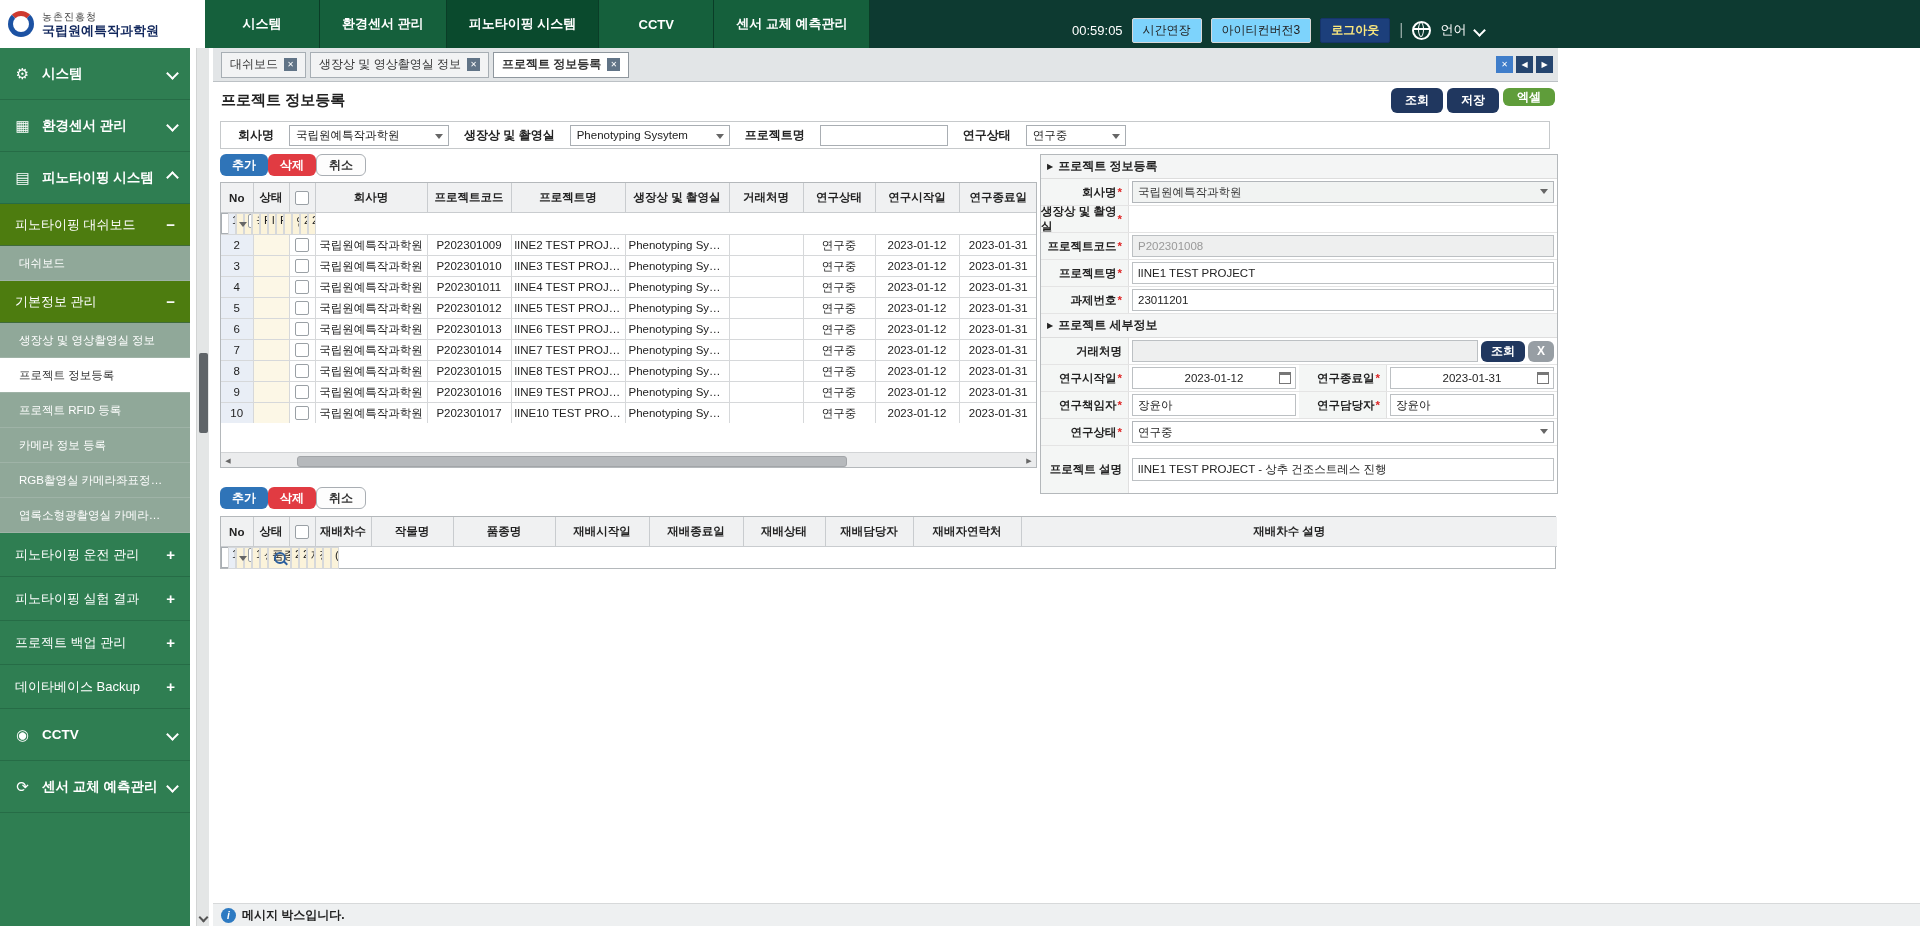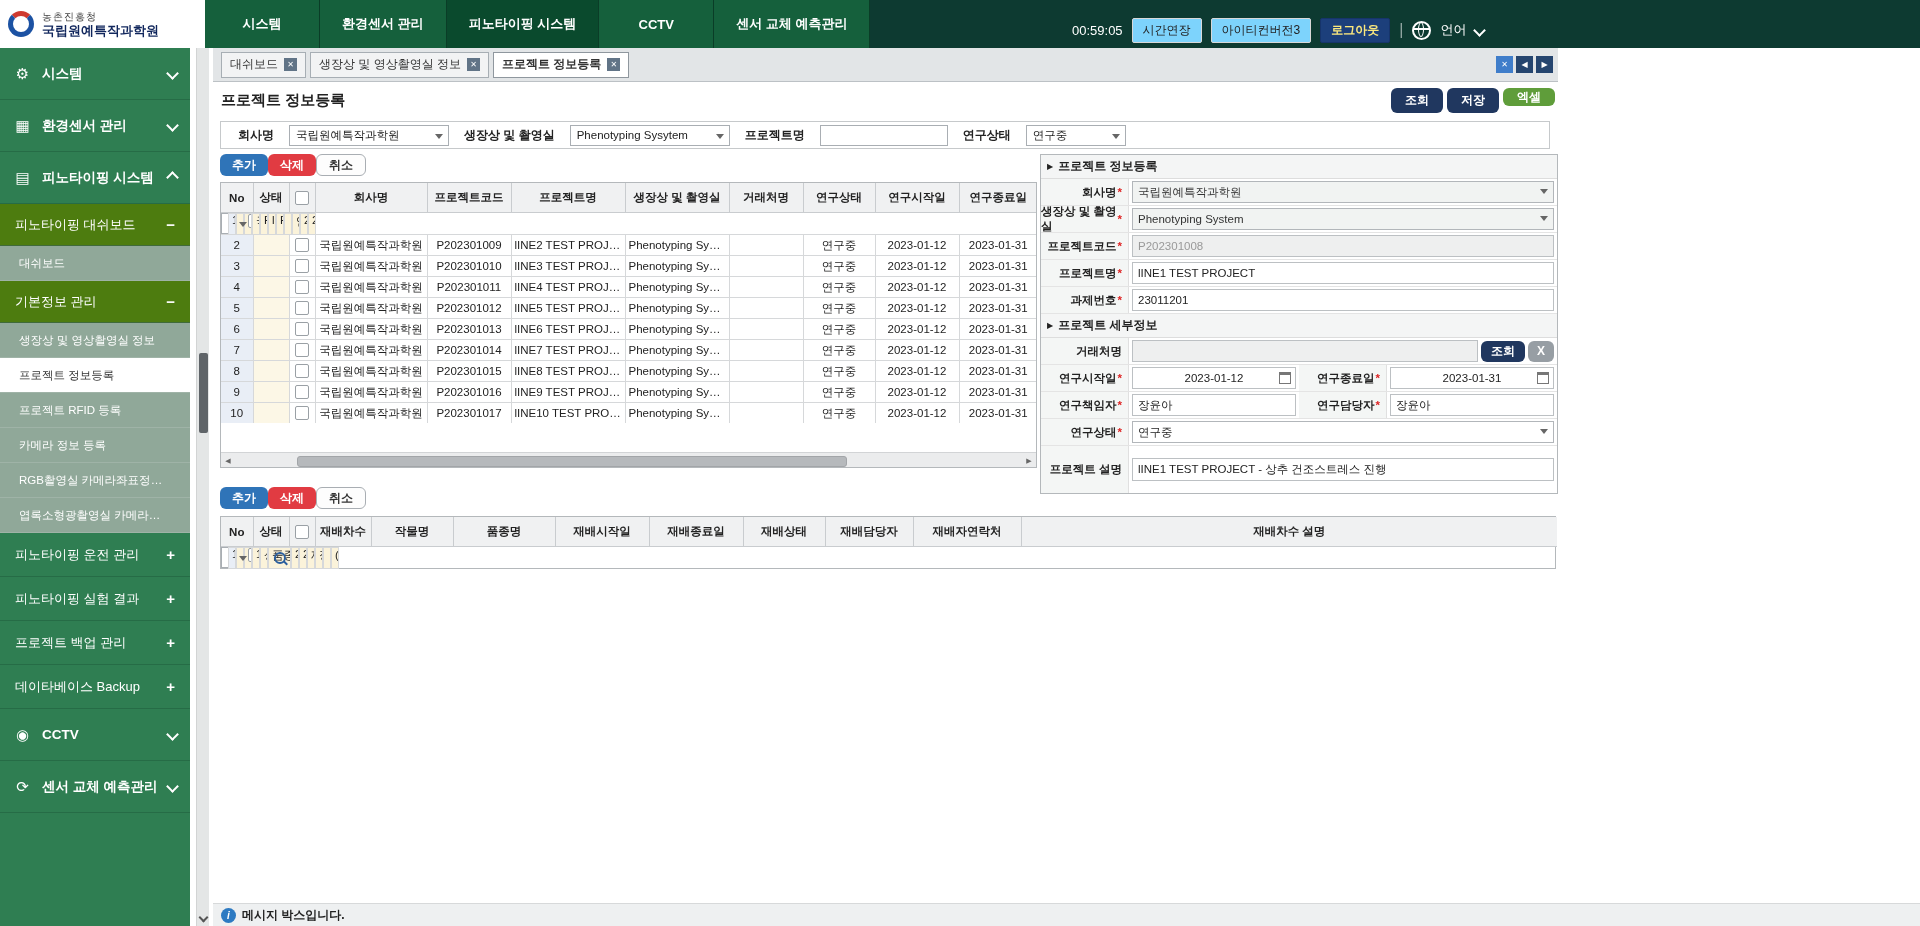--- a/index.html
+++ b/index.html
@@ -483,25 +483,20 @@
         <div class="sel2 dim">
           <span>국립원예특작과학원</span>
         </div>
       </div>
   </div>
   <div class="fp-row">
     <div class="fp-label">
         <span>생장상 및 촬영실</span>
         <span class="req">*</span>
       </div>
-    <div class="fp-field">
-        <div class="sel2 dim">
-          <span>Phenotyping System</span>
-        </div>
-      </div>
   </div>
   <div class="fp-row">
     <div class="fp-label">
         <span>프로젝트코드</span>
         <span class="req">*</span>
       </div>
     <div class="fp-field">
         <div class="inp2 dis">
           <span>P202301008</span>
         </div>

